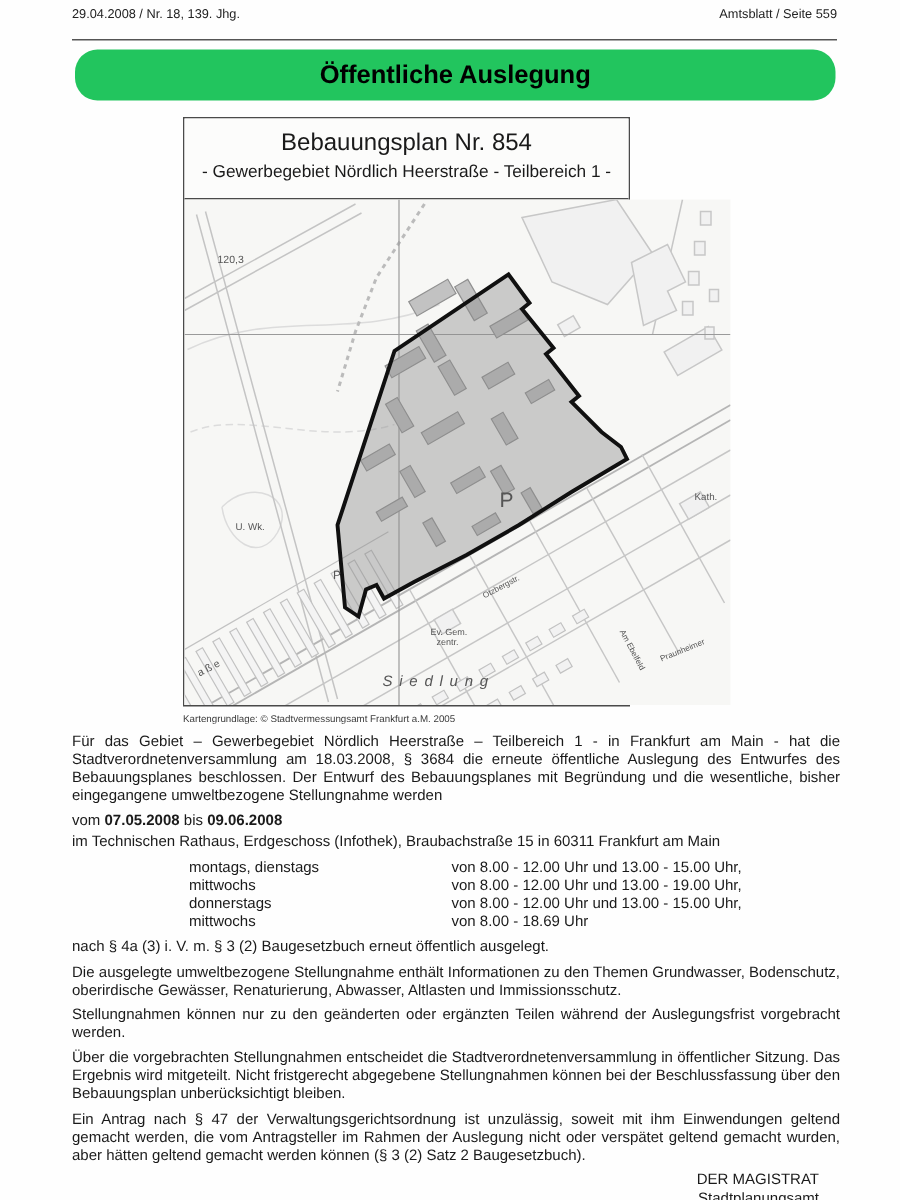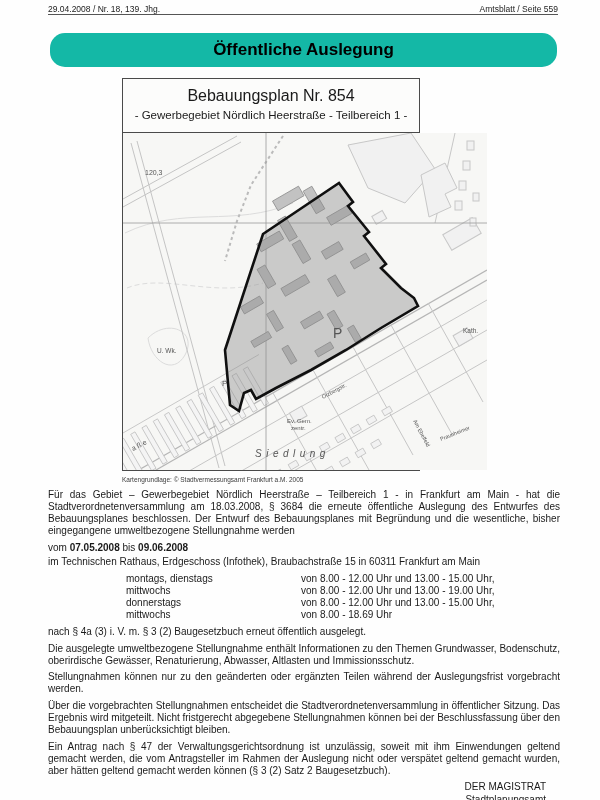--- a/index.html
+++ b/index.html
@@ -1,20 +1,20 @@
 <!DOCTYPE html>
 <html><head>
 <meta charset="utf-8">
 <style>
   html,body{margin:0;padding:0;background:#e8e8e8;}
   .page{position:relative;width:600px;height:800px;background:#fefefe;
         font-family:"Liberation Sans",sans-serif;color:#1a1a1a;overflow:hidden;margin:0 auto;}
   .header{position:absolute;left:48px;top:4px;width:510px;display:flex;
           justify-content:space-between;font-size:8.5px;color:#222;
-          border-bottom:1px solid #555;padding-bottom:0;}
+          border-bottom:1px solid #555;padding-bottom:12px;}
   .banner{position:absolute;left:50px;top:33px;width:507px;height:34px;
           display:flex;align-items:center;justify-content:center;
           font-weight:bold;font-size:17px;color:#000;}
   .plan-box{position:absolute;left:122px;top:78px;width:298px;
             border:1px solid #4a4a4a;background:#f8f8f6;box-sizing:border-box;}
   .plan-title-wrap{height:54px;border-bottom:1px solid #4a4a4a;text-align:center;
                    padding-top:8px;box-sizing:border-box;background:#fcfcfb;}
   .plan-title{font-size:16px;}
   .plan-subtitle{font-size:11.5px;margin-top:4px;}
   #map{display:block;background:#f7f7f5;}
@@ -34,21 +34,21 @@
 </head>
 <body>
 
 <div class="page">
 
   <div class="header">
     <span>29.04.2008 / Nr. 18, 139. Jhg.</span>
     <span>Amtsblatt / Seite 559</span>
   </div>
 
-  <div class="banner" style="background: #14b8a6; border-radius: 15px;">
+  <div class="banner" style="background: #22c55e; border-radius: 15px;">
     <span>Öffentliche Auslegung</span>
   </div>
 
   <div class="plan-box">
     <div class="plan-title-wrap">
       <div class="plan-title">Bebauungsplan Nr. 854</div>
       <div class="plan-subtitle">- Gewerbegebiet Nördlich Heerstraße - Teilbereich 1 -</div>
     </div>
 
     <svg id="map" width="364" height="337" viewBox="0 0 364 337">

